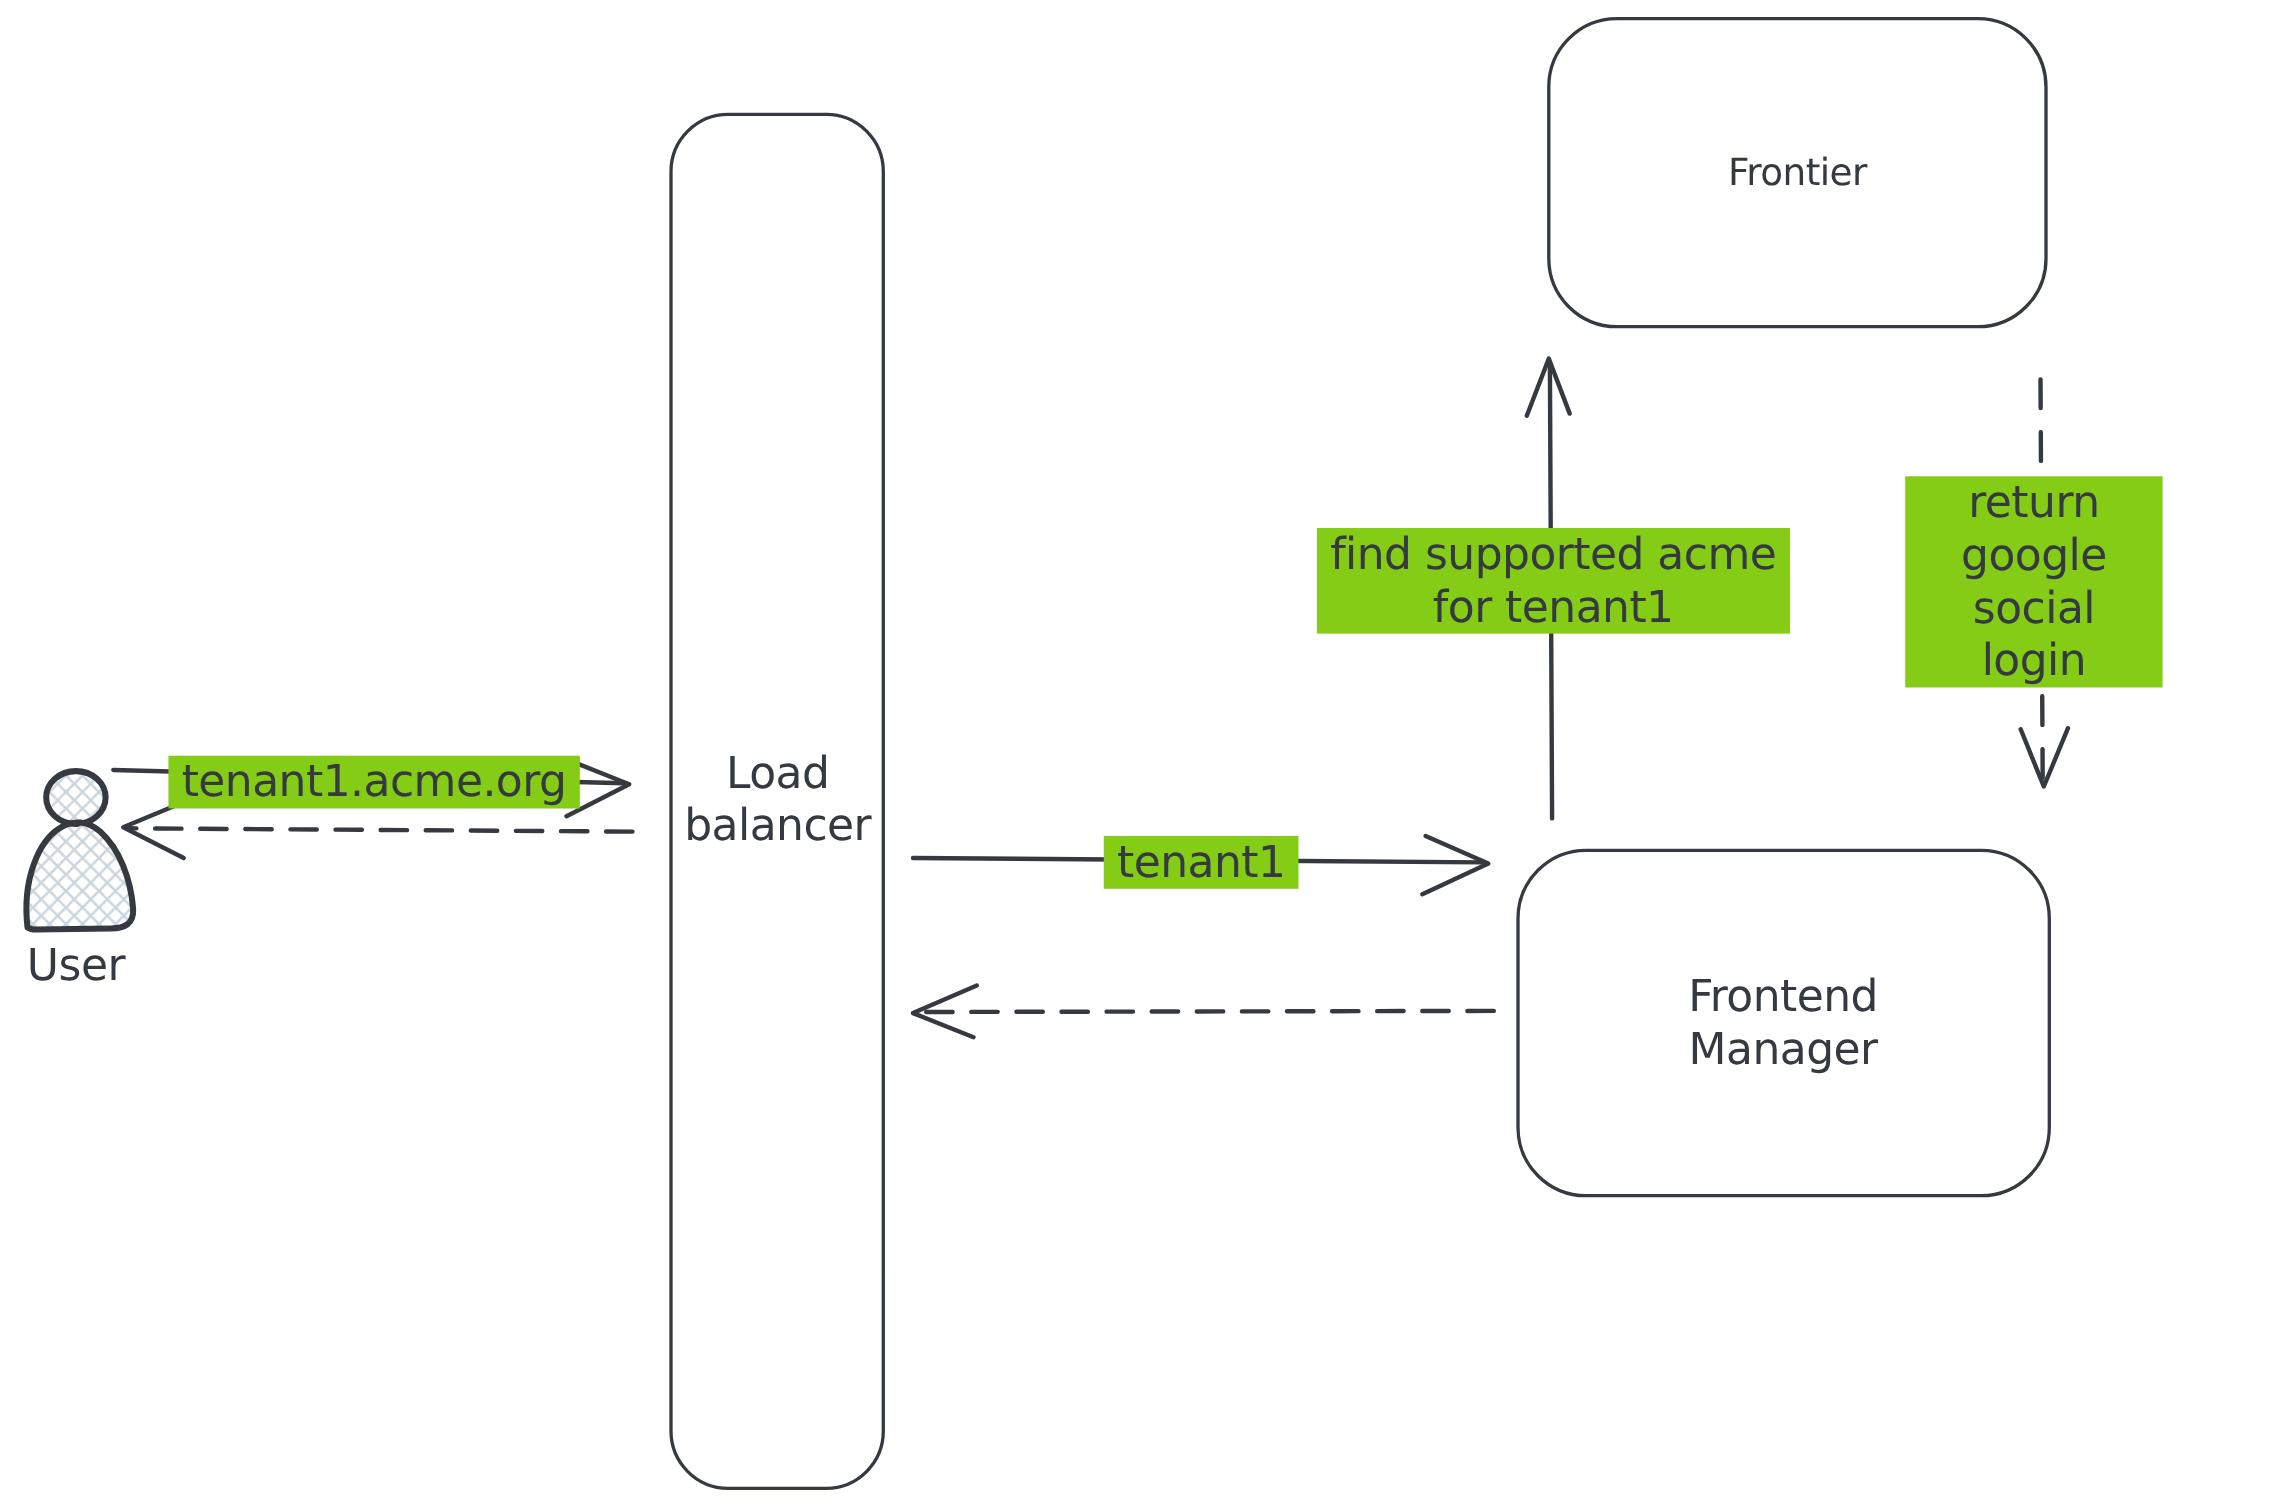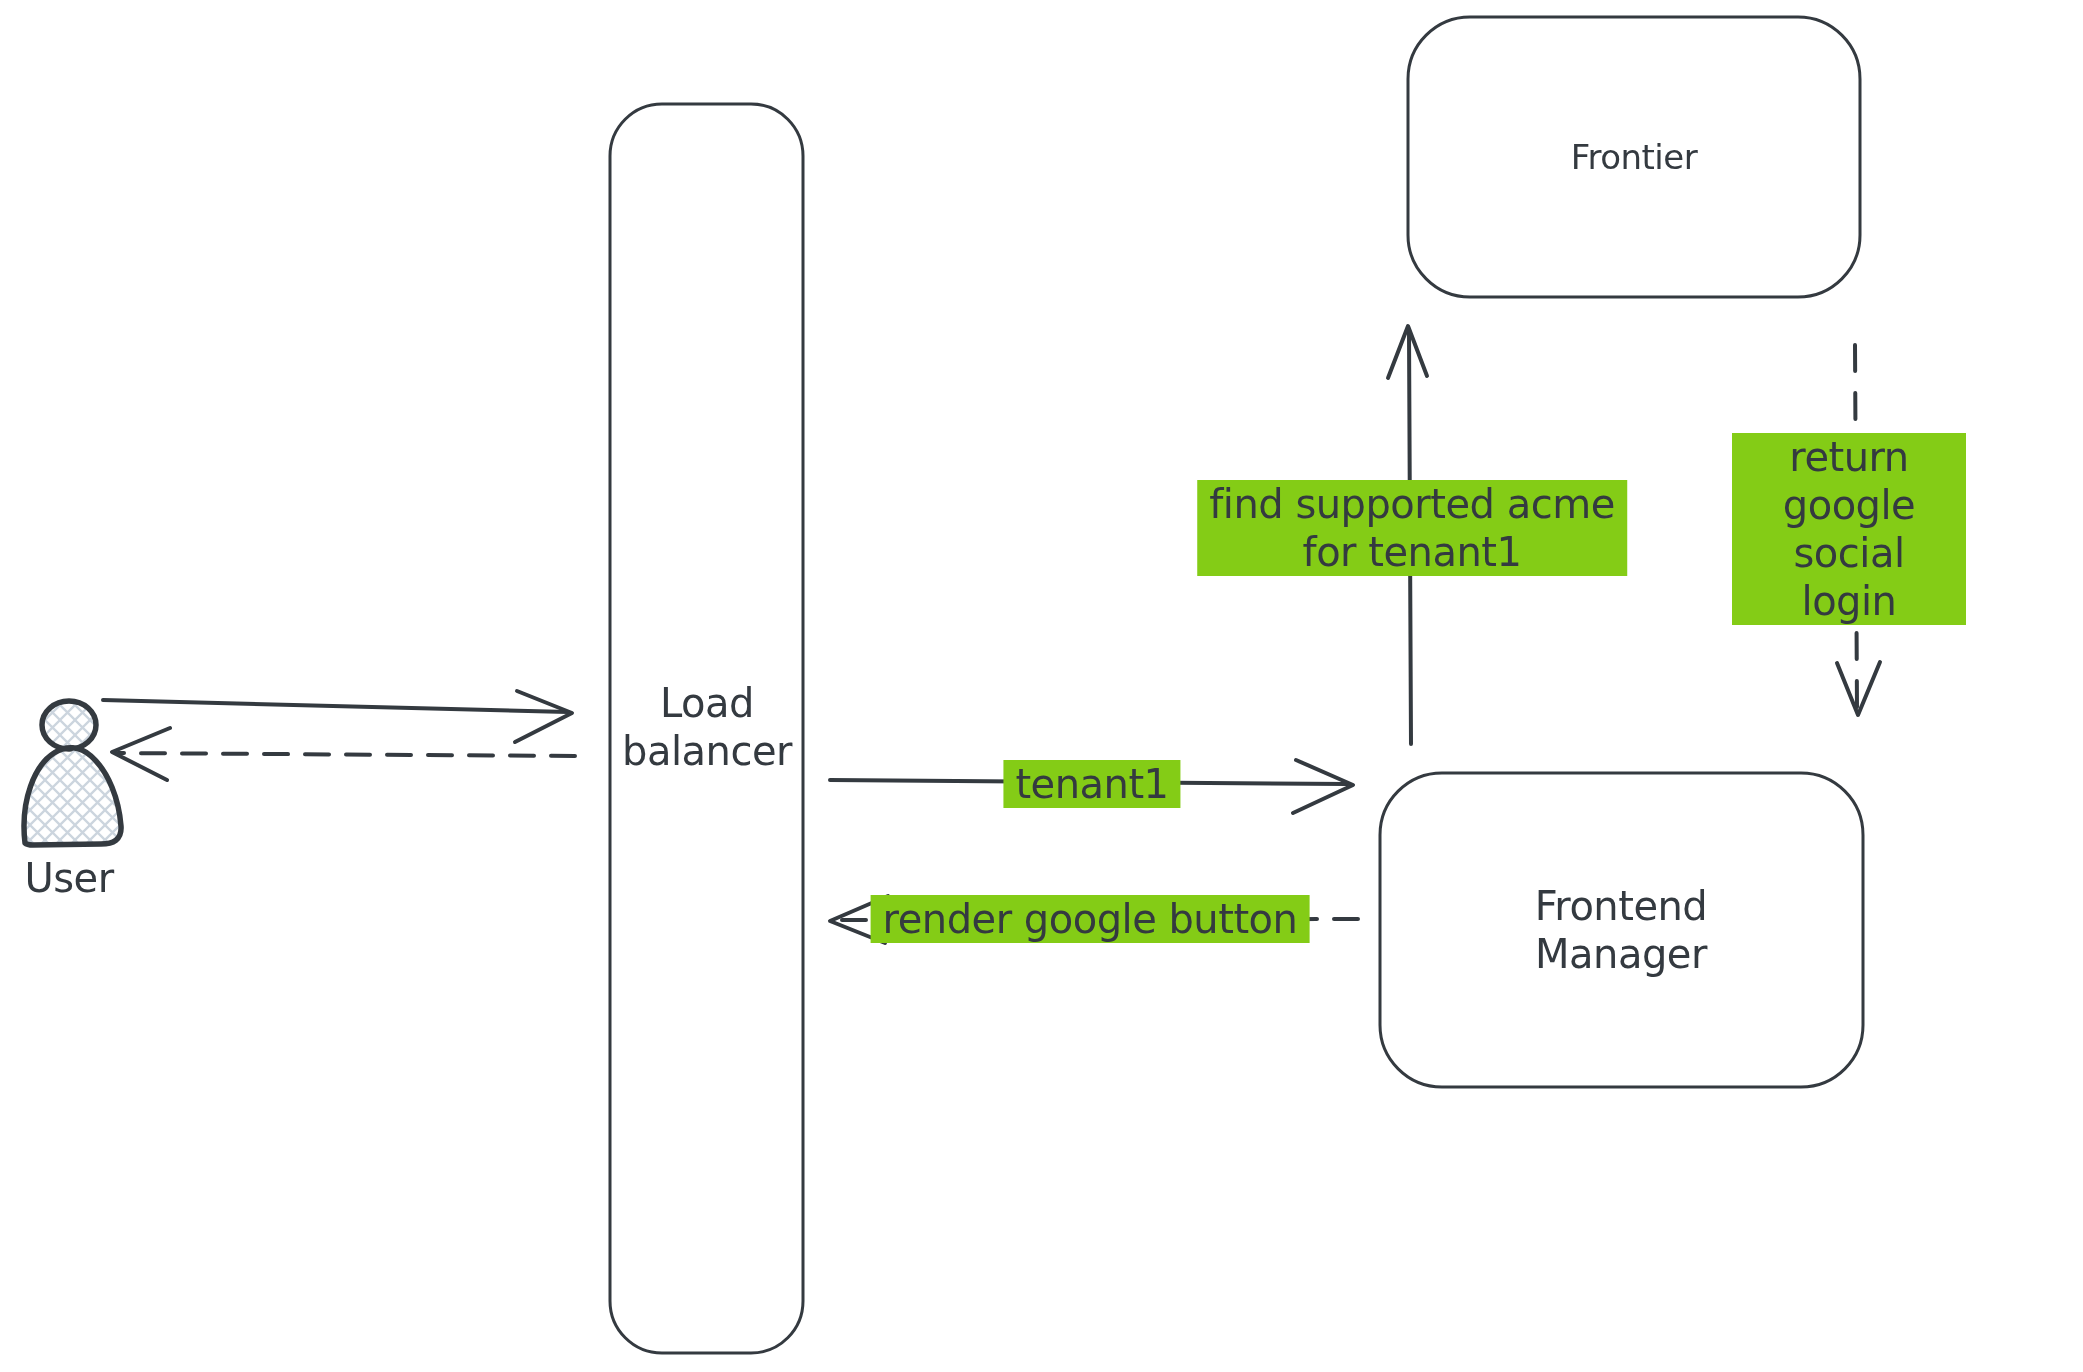--- a/index.html
+++ b/index.html
@@ -82,24 +82,24 @@
   <div class="lbl" style="left:69px; top:878px;">User</div>
 
   <div class="lbl" style="left:707px; top:727px;">Load
 balancer</div>
 
   <div class="lbl title" style="left:1634px; top:157px;">Frontier</div>
 
   <div class="lbl" style="left:1621px; top:930px;">Frontend
 Manager</div>
 
+  <div class="lbl on-line" style="left:340px; top:711px;">tenant1.acme.org</div>
 
   <div class="lbl on-line" style="left:1092px; top:784px;">tenant1</div>
 
-  <div class="lbl on-line" style="left:1090px; top:919px;">render google button</div>
 
   <div class="lbl on-line" style="left:1412px; top:528px;">find supported acme
 for tenant1</div>
 
   <div class="lbl on-line" style="left:1849px; top:529px;">return google social
 login</div>
 
 </div>
 
 </body></html>

